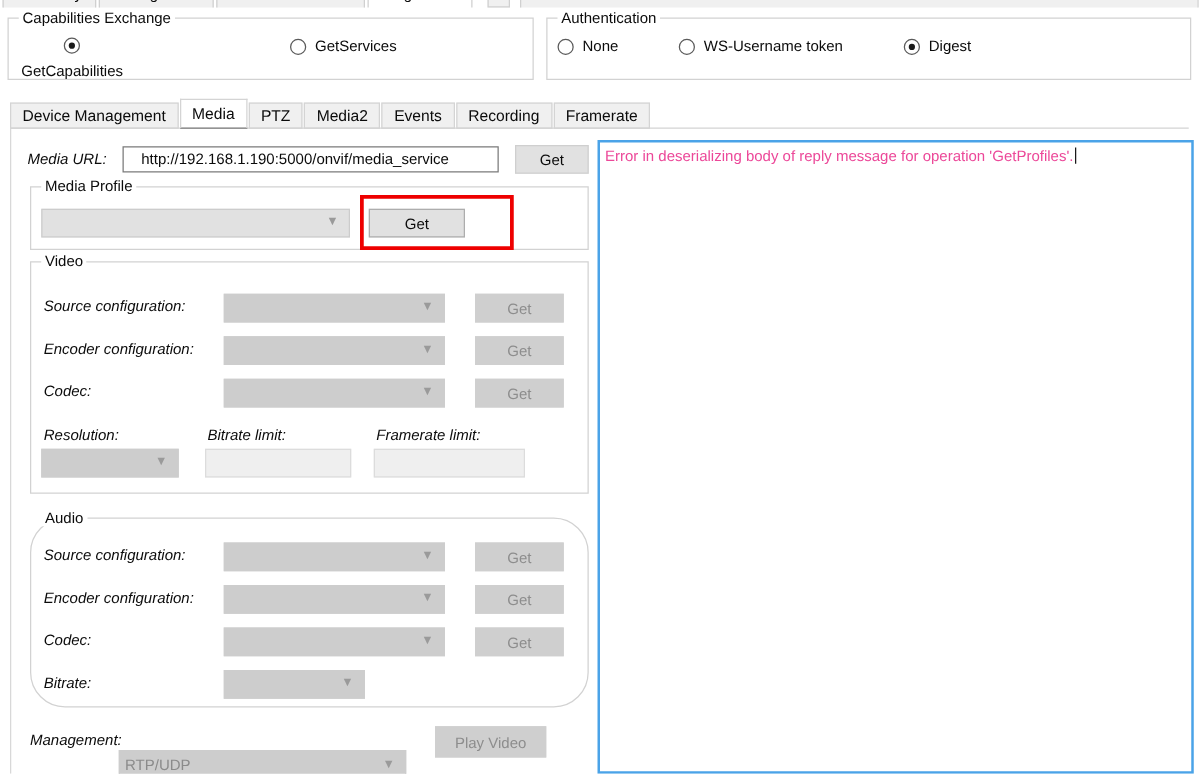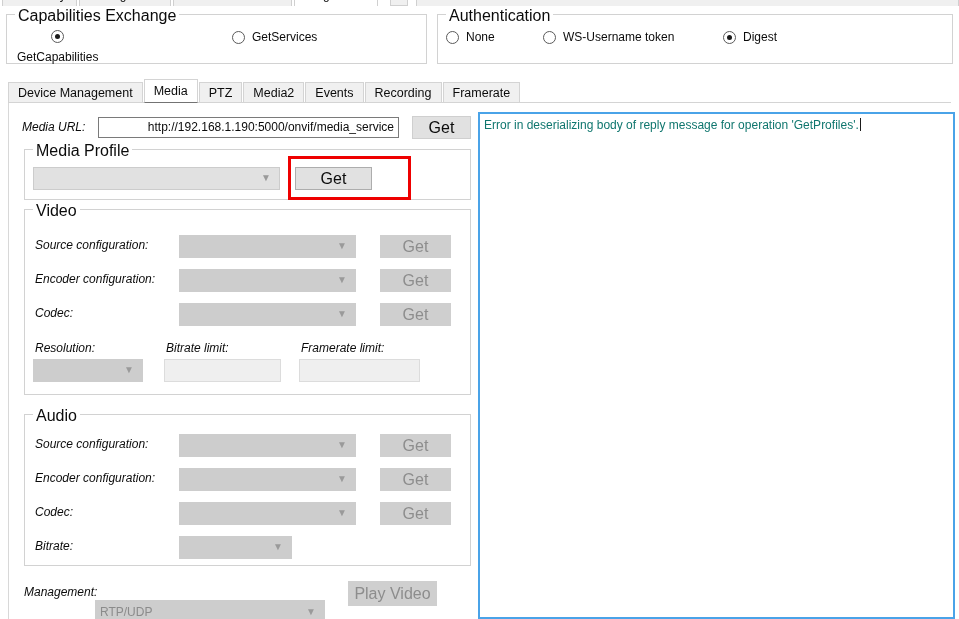--- a/index.html
+++ b/index.html
@@ -45,21 +45,21 @@
   
   .groupbox {
     position: absolute;
     border: 1px solid #d2d2d2;
     background: transparent;
   }
   .groupbox > .gb-title {
     position: absolute; top: -8px; left: 8px;
     background: #ffffff;
     padding: 0 3px;
-    font-size: 16px;
+    font-size: 12px;
     white-space: nowrap;
     color: #0b0b0b;
   }
 
   
   .radio-row { position: absolute; display: flex; align-items: center; gap: 7px; }
   .radio {
     width: 13px; height: 13px; border-radius: 50%;
     border: 1px solid #5a5a5a; background: #ffffff;
     position: relative; flex: none;
@@ -99,26 +99,25 @@
   }
 
   
   .lbl { position: absolute; font-size: 12px; white-space: nowrap; color: #0b0b0b; font-style: italic; }
 
   .textbox {
     position: absolute;
     background: #ffffff;
     border: 1px solid #7a7a7a;
     font-size: 12px;
-    padding: 0 4px;
+    padding: 0 14px;
     line-height: 18px;
     white-space: nowrap;
     overflow: hidden;
     color: #0b0b0b;
-    text-align: right;
   }
   .textbox.dim {
     background: #efefef;
     border: 1px solid #dcdcdc;
   }
 
   .combo {
     position: absolute;
     background: #cdcdcd;
     border: 1px solid #cdcdcd;
@@ -134,21 +133,21 @@
     color: #9a9a9a; font-size: 10px;
   }
   .combo.enabled {
     background: #e1e1e1; border: 1px solid #cccccc; color: #0b0b0b;
   }
 
   .button {
     position: absolute;
     background: #e1e1e1;
     border: 1px solid #cfcfcf;
-    font-size: 16px;
+    font-size: 12px;
     text-align: center;
     color: #0b0b0b;
     white-space: nowrap;
   }
   .button.disabled { color: #8d8d8d; background: #cfcfcf; border-color: #cfcfcf; }
   .button.active { background: #e1e1e1; border: 1px solid #adadad; }
 
   
   .highlight-rect {
     position: absolute;
@@ -163,21 +162,21 @@
     background: #ffffff;
     border: 2px solid #4aa3e8;
     overflow: hidden;
   }
   .logtext {
     font-size: 12px;
     line-height: 16px;
     padding: 3px 4px;
     white-space: pre-wrap;
     word-break: break-word;
-    color: #0f766e;
+    color: #ec4899;
   }
   .caret {
     display: inline-block; width: 1px; height: 13px;
     background: #1a1a1a; vertical-align: -2px; margin-left: 1px;
   }
 
   .vsep {
     position: absolute;
     background: #d8d8d8;
   }
@@ -282,21 +281,21 @@
       <span class="chev">▼</span>
     </div>
 
     <span class="lbl" style="left:141px; top:131px;">Bitrate limit:</span>
     <div class="textbox dim" style="left:139px; top:149px; width:117px; height:23px;"></div>
 
     <span class="lbl" style="left:276px; top:131px;">Framerate limit:</span>
     <div class="textbox dim" style="left:274px; top:149px; width:121px; height:23px;"></div>
   </div>
 
-  <div class="groupbox" style="left:24px; top:414px; width:447px; height:152px;">
+  <div class="groupbox" style="left:24px; top:414px; width:447px; height:152px;border-radius:28px;">
     <span class="gb-title">Audio</span>
 
     <span class="lbl" style="left:10px; top:22px;">Source configuration:</span>
     <div class="combo" style="left:154px; top:19px; width:177px; height:23px;">
       <span></span>
       <span class="chev">▼</span>
     </div>
     <div class="button disabled" style="left:355px; top:19px; width:71px; height:23px; line-height:22px;">Get</div>
 
     <span class="lbl" style="left:10px; top:56px;">Encoder configuration:</span>

